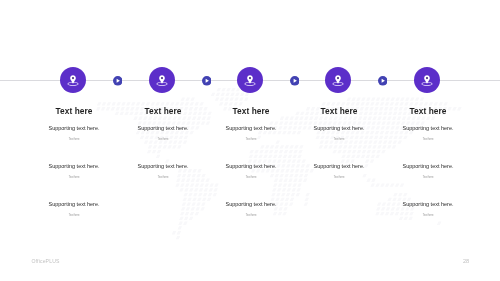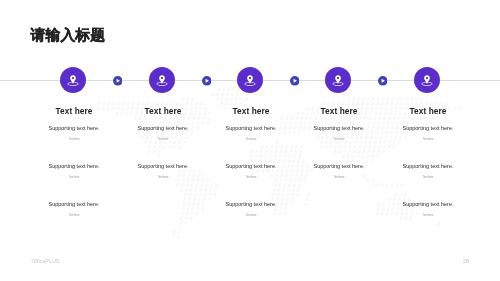--- a/index.html
+++ b/index.html
@@ -36,21 +36,20 @@
 </style>
 </head>
 <body>
 
 <div class="slide">
 
   <div class="bg-pattern"><svg class="wm" width="500" height="281" viewBox="0 0 500 281">
         <path fill="#f8f8fa" transform="translate(96,88) skewX(-10)" d="M122.0 0.0h3.0l-1.0 3.3h-3.0zM126.9 0.0h3.0l-1.0 3.3h-3.0zM131.8 0.0h3.0l-1.0 3.3h-3.0zM136.6 0.0h3.0l-1.0 3.3h-3.0zM141.5 0.0h3.0l-1.0 3.3h-3.0zM146.4 0.0h3.0l-1.0 3.3h-3.0zM117.1 4.8h3.0l-1.0 3.3h-3.0zM122.0 4.8h3.0l-1.0 3.3h-3.0zM126.9 4.8h3.0l-1.0 3.3h-3.0zM131.8 4.8h3.0l-1.0 3.3h-3.0zM136.6 4.8h3.0l-1.0 3.3h-3.0zM141.5 4.8h3.0l-1.0 3.3h-3.0zM146.4 4.8h3.0l-1.0 3.3h-3.0zM151.3 4.8h3.0l-1.0 3.3h-3.0zM87.8 9.5h3.0l-1.0 3.3h-3.0zM92.7 9.5h3.0l-1.0 3.3h-3.0zM97.6 9.5h3.0l-1.0 3.3h-3.0zM122.0 9.5h3.0l-1.0 3.3h-3.0zM126.9 9.5h3.0l-1.0 3.3h-3.0zM131.8 9.5h3.0l-1.0 3.3h-3.0zM136.6 9.5h3.0l-1.0 3.3h-3.0zM141.5 9.5h3.0l-1.0 3.3h-3.0zM146.4 9.5h3.0l-1.0 3.3h-3.0zM151.3 9.5h3.0l-1.0 3.3h-3.0zM253.8 9.5h3.0l-1.0 3.3h-3.0zM258.6 9.5h3.0l-1.0 3.3h-3.0zM263.5 9.5h3.0l-1.0 3.3h-3.0zM268.4 9.5h3.0l-1.0 3.3h-3.0zM273.3 9.5h3.0l-1.0 3.3h-3.0zM278.2 9.5h3.0l-1.0 3.3h-3.0zM283.0 9.5h3.0l-1.0 3.3h-3.0zM287.9 9.5h3.0l-1.0 3.3h-3.0zM292.8 9.5h3.0l-1.0 3.3h-3.0zM297.7 9.5h3.0l-1.0 3.3h-3.0zM302.6 9.5h3.0l-1.0 3.3h-3.0zM307.4 9.5h3.0l-1.0 3.3h-3.0zM312.3 9.5h3.0l-1.0 3.3h-3.0zM317.2 9.5h3.0l-1.0 3.3h-3.0zM322.1 9.5h3.0l-1.0 3.3h-3.0zM327.0 9.5h3.0l-1.0 3.3h-3.0zM4.9 14.3h3.0l-1.0 3.3h-3.0zM9.8 14.3h3.0l-1.0 3.3h-3.0zM14.6 14.3h3.0l-1.0 3.3h-3.0zM19.5 14.3h3.0l-1.0 3.3h-3.0zM24.4 14.3h3.0l-1.0 3.3h-3.0zM29.3 14.3h3.0l-1.0 3.3h-3.0zM34.2 14.3h3.0l-1.0 3.3h-3.0zM39.0 14.3h3.0l-1.0 3.3h-3.0zM43.9 14.3h3.0l-1.0 3.3h-3.0zM48.8 14.3h3.0l-1.0 3.3h-3.0zM53.7 14.3h3.0l-1.0 3.3h-3.0zM58.6 14.3h3.0l-1.0 3.3h-3.0zM63.4 14.3h3.0l-1.0 3.3h-3.0zM68.3 14.3h3.0l-1.0 3.3h-3.0zM73.2 14.3h3.0l-1.0 3.3h-3.0zM78.1 14.3h3.0l-1.0 3.3h-3.0zM83.0 14.3h3.0l-1.0 3.3h-3.0zM87.8 14.3h3.0l-1.0 3.3h-3.0zM92.7 14.3h3.0l-1.0 3.3h-3.0zM97.6 14.3h3.0l-1.0 3.3h-3.0zM102.5 14.3h3.0l-1.0 3.3h-3.0zM107.4 14.3h3.0l-1.0 3.3h-3.0zM126.9 14.3h3.0l-1.0 3.3h-3.0zM131.8 14.3h3.0l-1.0 3.3h-3.0zM136.6 14.3h3.0l-1.0 3.3h-3.0zM141.5 14.3h3.0l-1.0 3.3h-3.0zM146.4 14.3h3.0l-1.0 3.3h-3.0zM229.4 14.3h3.0l-1.0 3.3h-3.0zM234.2 14.3h3.0l-1.0 3.3h-3.0zM239.1 14.3h3.0l-1.0 3.3h-3.0zM244.0 14.3h3.0l-1.0 3.3h-3.0zM248.9 14.3h3.0l-1.0 3.3h-3.0zM253.8 14.3h3.0l-1.0 3.3h-3.0zM258.6 14.3h3.0l-1.0 3.3h-3.0zM263.5 14.3h3.0l-1.0 3.3h-3.0zM268.4 14.3h3.0l-1.0 3.3h-3.0zM273.3 14.3h3.0l-1.0 3.3h-3.0zM278.2 14.3h3.0l-1.0 3.3h-3.0zM283.0 14.3h3.0l-1.0 3.3h-3.0zM287.9 14.3h3.0l-1.0 3.3h-3.0zM292.8 14.3h3.0l-1.0 3.3h-3.0zM297.7 14.3h3.0l-1.0 3.3h-3.0zM302.6 14.3h3.0l-1.0 3.3h-3.0zM307.4 14.3h3.0l-1.0 3.3h-3.0zM312.3 14.3h3.0l-1.0 3.3h-3.0zM317.2 14.3h3.0l-1.0 3.3h-3.0zM322.1 14.3h3.0l-1.0 3.3h-3.0zM327.0 14.3h3.0l-1.0 3.3h-3.0zM331.8 14.3h3.0l-1.0 3.3h-3.0zM336.7 14.3h3.0l-1.0 3.3h-3.0zM341.6 14.3h3.0l-1.0 3.3h-3.0zM346.5 14.3h3.0l-1.0 3.3h-3.0zM351.4 14.3h3.0l-1.0 3.3h-3.0zM4.9 19.1h3.0l-1.0 3.3h-3.0zM9.8 19.1h3.0l-1.0 3.3h-3.0zM14.6 19.1h3.0l-1.0 3.3h-3.0zM19.5 19.1h3.0l-1.0 3.3h-3.0zM24.4 19.1h3.0l-1.0 3.3h-3.0zM29.3 19.1h3.0l-1.0 3.3h-3.0zM34.2 19.1h3.0l-1.0 3.3h-3.0zM39.0 19.1h3.0l-1.0 3.3h-3.0zM43.9 19.1h3.0l-1.0 3.3h-3.0zM48.8 19.1h3.0l-1.0 3.3h-3.0zM53.7 19.1h3.0l-1.0 3.3h-3.0zM58.6 19.1h3.0l-1.0 3.3h-3.0zM63.4 19.1h3.0l-1.0 3.3h-3.0zM68.3 19.1h3.0l-1.0 3.3h-3.0zM73.2 19.1h3.0l-1.0 3.3h-3.0zM78.1 19.1h3.0l-1.0 3.3h-3.0zM83.0 19.1h3.0l-1.0 3.3h-3.0zM87.8 19.1h3.0l-1.0 3.3h-3.0zM92.7 19.1h3.0l-1.0 3.3h-3.0zM97.6 19.1h3.0l-1.0 3.3h-3.0zM102.5 19.1h3.0l-1.0 3.3h-3.0zM107.4 19.1h3.0l-1.0 3.3h-3.0zM112.2 19.1h3.0l-1.0 3.3h-3.0zM131.8 19.1h3.0l-1.0 3.3h-3.0zM136.6 19.1h3.0l-1.0 3.3h-3.0zM141.5 19.1h3.0l-1.0 3.3h-3.0zM214.7 19.1h3.0l-1.0 3.3h-3.0zM219.6 19.1h3.0l-1.0 3.3h-3.0zM224.5 19.1h3.0l-1.0 3.3h-3.0zM229.4 19.1h3.0l-1.0 3.3h-3.0zM234.2 19.1h3.0l-1.0 3.3h-3.0zM239.1 19.1h3.0l-1.0 3.3h-3.0zM244.0 19.1h3.0l-1.0 3.3h-3.0zM248.9 19.1h3.0l-1.0 3.3h-3.0zM253.8 19.1h3.0l-1.0 3.3h-3.0zM258.6 19.1h3.0l-1.0 3.3h-3.0zM263.5 19.1h3.0l-1.0 3.3h-3.0zM268.4 19.1h3.0l-1.0 3.3h-3.0zM273.3 19.1h3.0l-1.0 3.3h-3.0zM278.2 19.1h3.0l-1.0 3.3h-3.0zM283.0 19.1h3.0l-1.0 3.3h-3.0zM287.9 19.1h3.0l-1.0 3.3h-3.0zM292.8 19.1h3.0l-1.0 3.3h-3.0zM297.7 19.1h3.0l-1.0 3.3h-3.0zM302.6 19.1h3.0l-1.0 3.3h-3.0zM307.4 19.1h3.0l-1.0 3.3h-3.0zM312.3 19.1h3.0l-1.0 3.3h-3.0zM317.2 19.1h3.0l-1.0 3.3h-3.0zM322.1 19.1h3.0l-1.0 3.3h-3.0zM327.0 19.1h3.0l-1.0 3.3h-3.0zM331.8 19.1h3.0l-1.0 3.3h-3.0zM336.7 19.1h3.0l-1.0 3.3h-3.0zM341.6 19.1h3.0l-1.0 3.3h-3.0zM346.5 19.1h3.0l-1.0 3.3h-3.0zM351.4 19.1h3.0l-1.0 3.3h-3.0zM356.2 19.1h3.0l-1.0 3.3h-3.0zM361.1 19.1h3.0l-1.0 3.3h-3.0zM366.0 19.1h3.0l-1.0 3.3h-3.0zM24.4 23.8h3.0l-1.0 3.3h-3.0zM29.3 23.8h3.0l-1.0 3.3h-3.0zM34.2 23.8h3.0l-1.0 3.3h-3.0zM39.0 23.8h3.0l-1.0 3.3h-3.0zM43.9 23.8h3.0l-1.0 3.3h-3.0zM48.8 23.8h3.0l-1.0 3.3h-3.0zM53.7 23.8h3.0l-1.0 3.3h-3.0zM58.6 23.8h3.0l-1.0 3.3h-3.0zM63.4 23.8h3.0l-1.0 3.3h-3.0zM68.3 23.8h3.0l-1.0 3.3h-3.0zM73.2 23.8h3.0l-1.0 3.3h-3.0zM78.1 23.8h3.0l-1.0 3.3h-3.0zM83.0 23.8h3.0l-1.0 3.3h-3.0zM87.8 23.8h3.0l-1.0 3.3h-3.0zM92.7 23.8h3.0l-1.0 3.3h-3.0zM97.6 23.8h3.0l-1.0 3.3h-3.0zM102.5 23.8h3.0l-1.0 3.3h-3.0zM107.4 23.8h3.0l-1.0 3.3h-3.0zM112.2 23.8h3.0l-1.0 3.3h-3.0zM117.1 23.8h3.0l-1.0 3.3h-3.0zM205.0 23.8h3.0l-1.0 3.3h-3.0zM209.8 23.8h3.0l-1.0 3.3h-3.0zM214.7 23.8h3.0l-1.0 3.3h-3.0zM219.6 23.8h3.0l-1.0 3.3h-3.0zM224.5 23.8h3.0l-1.0 3.3h-3.0zM229.4 23.8h3.0l-1.0 3.3h-3.0zM234.2 23.8h3.0l-1.0 3.3h-3.0zM239.1 23.8h3.0l-1.0 3.3h-3.0zM244.0 23.8h3.0l-1.0 3.3h-3.0zM248.9 23.8h3.0l-1.0 3.3h-3.0zM253.8 23.8h3.0l-1.0 3.3h-3.0zM258.6 23.8h3.0l-1.0 3.3h-3.0zM263.5 23.8h3.0l-1.0 3.3h-3.0zM268.4 23.8h3.0l-1.0 3.3h-3.0zM273.3 23.8h3.0l-1.0 3.3h-3.0zM278.2 23.8h3.0l-1.0 3.3h-3.0zM283.0 23.8h3.0l-1.0 3.3h-3.0zM287.9 23.8h3.0l-1.0 3.3h-3.0zM292.8 23.8h3.0l-1.0 3.3h-3.0zM297.7 23.8h3.0l-1.0 3.3h-3.0zM302.6 23.8h3.0l-1.0 3.3h-3.0zM307.4 23.8h3.0l-1.0 3.3h-3.0zM312.3 23.8h3.0l-1.0 3.3h-3.0zM317.2 23.8h3.0l-1.0 3.3h-3.0zM322.1 23.8h3.0l-1.0 3.3h-3.0zM327.0 23.8h3.0l-1.0 3.3h-3.0zM331.8 23.8h3.0l-1.0 3.3h-3.0zM336.7 23.8h3.0l-1.0 3.3h-3.0zM341.6 23.8h3.0l-1.0 3.3h-3.0zM346.5 23.8h3.0l-1.0 3.3h-3.0zM351.4 23.8h3.0l-1.0 3.3h-3.0zM43.9 28.6h3.0l-1.0 3.3h-3.0zM48.8 28.6h3.0l-1.0 3.3h-3.0zM53.7 28.6h3.0l-1.0 3.3h-3.0zM58.6 28.6h3.0l-1.0 3.3h-3.0zM63.4 28.6h3.0l-1.0 3.3h-3.0zM68.3 28.6h3.0l-1.0 3.3h-3.0zM73.2 28.6h3.0l-1.0 3.3h-3.0zM78.1 28.6h3.0l-1.0 3.3h-3.0zM83.0 28.6h3.0l-1.0 3.3h-3.0zM87.8 28.6h3.0l-1.0 3.3h-3.0zM92.7 28.6h3.0l-1.0 3.3h-3.0zM97.6 28.6h3.0l-1.0 3.3h-3.0zM102.5 28.6h3.0l-1.0 3.3h-3.0zM107.4 28.6h3.0l-1.0 3.3h-3.0zM112.2 28.6h3.0l-1.0 3.3h-3.0zM117.1 28.6h3.0l-1.0 3.3h-3.0zM190.3 28.6h3.0l-1.0 3.3h-3.0zM195.2 28.6h3.0l-1.0 3.3h-3.0zM200.1 28.6h3.0l-1.0 3.3h-3.0zM205.0 28.6h3.0l-1.0 3.3h-3.0zM209.8 28.6h3.0l-1.0 3.3h-3.0zM214.7 28.6h3.0l-1.0 3.3h-3.0zM219.6 28.6h3.0l-1.0 3.3h-3.0zM224.5 28.6h3.0l-1.0 3.3h-3.0zM229.4 28.6h3.0l-1.0 3.3h-3.0zM234.2 28.6h3.0l-1.0 3.3h-3.0zM239.1 28.6h3.0l-1.0 3.3h-3.0zM244.0 28.6h3.0l-1.0 3.3h-3.0zM248.9 28.6h3.0l-1.0 3.3h-3.0zM253.8 28.6h3.0l-1.0 3.3h-3.0zM258.6 28.6h3.0l-1.0 3.3h-3.0zM263.5 28.6h3.0l-1.0 3.3h-3.0zM268.4 28.6h3.0l-1.0 3.3h-3.0zM273.3 28.6h3.0l-1.0 3.3h-3.0zM278.2 28.6h3.0l-1.0 3.3h-3.0zM283.0 28.6h3.0l-1.0 3.3h-3.0zM287.9 28.6h3.0l-1.0 3.3h-3.0zM292.8 28.6h3.0l-1.0 3.3h-3.0zM297.7 28.6h3.0l-1.0 3.3h-3.0zM302.6 28.6h3.0l-1.0 3.3h-3.0zM307.4 28.6h3.0l-1.0 3.3h-3.0zM312.3 28.6h3.0l-1.0 3.3h-3.0zM317.2 28.6h3.0l-1.0 3.3h-3.0zM322.1 28.6h3.0l-1.0 3.3h-3.0zM327.0 28.6h3.0l-1.0 3.3h-3.0zM331.8 28.6h3.0l-1.0 3.3h-3.0zM336.7 28.6h3.0l-1.0 3.3h-3.0zM341.6 28.6h3.0l-1.0 3.3h-3.0zM48.8 33.4h3.0l-1.0 3.3h-3.0zM53.7 33.4h3.0l-1.0 3.3h-3.0zM58.6 33.4h3.0l-1.0 3.3h-3.0zM63.4 33.4h3.0l-1.0 3.3h-3.0zM68.3 33.4h3.0l-1.0 3.3h-3.0zM73.2 33.4h3.0l-1.0 3.3h-3.0zM78.1 33.4h3.0l-1.0 3.3h-3.0zM83.0 33.4h3.0l-1.0 3.3h-3.0zM87.8 33.4h3.0l-1.0 3.3h-3.0zM92.7 33.4h3.0l-1.0 3.3h-3.0zM97.6 33.4h3.0l-1.0 3.3h-3.0zM102.5 33.4h3.0l-1.0 3.3h-3.0zM107.4 33.4h3.0l-1.0 3.3h-3.0zM112.2 33.4h3.0l-1.0 3.3h-3.0zM117.1 33.4h3.0l-1.0 3.3h-3.0zM180.6 33.4h3.0l-1.0 3.3h-3.0zM185.4 33.4h3.0l-1.0 3.3h-3.0zM190.3 33.4h3.0l-1.0 3.3h-3.0zM195.2 33.4h3.0l-1.0 3.3h-3.0zM200.1 33.4h3.0l-1.0 3.3h-3.0zM205.0 33.4h3.0l-1.0 3.3h-3.0zM209.8 33.4h3.0l-1.0 3.3h-3.0zM214.7 33.4h3.0l-1.0 3.3h-3.0zM219.6 33.4h3.0l-1.0 3.3h-3.0zM224.5 33.4h3.0l-1.0 3.3h-3.0zM229.4 33.4h3.0l-1.0 3.3h-3.0zM234.2 33.4h3.0l-1.0 3.3h-3.0zM239.1 33.4h3.0l-1.0 3.3h-3.0zM244.0 33.4h3.0l-1.0 3.3h-3.0zM248.9 33.4h3.0l-1.0 3.3h-3.0zM253.8 33.4h3.0l-1.0 3.3h-3.0zM258.6 33.4h3.0l-1.0 3.3h-3.0zM263.5 33.4h3.0l-1.0 3.3h-3.0zM268.4 33.4h3.0l-1.0 3.3h-3.0zM273.3 33.4h3.0l-1.0 3.3h-3.0zM278.2 33.4h3.0l-1.0 3.3h-3.0zM283.0 33.4h3.0l-1.0 3.3h-3.0zM287.9 33.4h3.0l-1.0 3.3h-3.0zM292.8 33.4h3.0l-1.0 3.3h-3.0zM297.7 33.4h3.0l-1.0 3.3h-3.0zM302.6 33.4h3.0l-1.0 3.3h-3.0zM307.4 33.4h3.0l-1.0 3.3h-3.0zM312.3 33.4h3.0l-1.0 3.3h-3.0zM317.2 33.4h3.0l-1.0 3.3h-3.0zM322.1 33.4h3.0l-1.0 3.3h-3.0zM327.0 33.4h3.0l-1.0 3.3h-3.0zM331.8 33.4h3.0l-1.0 3.3h-3.0zM48.8 38.2h3.0l-1.0 3.3h-3.0zM53.7 38.2h3.0l-1.0 3.3h-3.0zM58.6 38.2h3.0l-1.0 3.3h-3.0zM63.4 38.2h3.0l-1.0 3.3h-3.0zM68.3 38.2h3.0l-1.0 3.3h-3.0zM73.2 38.2h3.0l-1.0 3.3h-3.0zM78.1 38.2h3.0l-1.0 3.3h-3.0zM83.0 38.2h3.0l-1.0 3.3h-3.0zM87.8 38.2h3.0l-1.0 3.3h-3.0zM92.7 38.2h3.0l-1.0 3.3h-3.0zM97.6 38.2h3.0l-1.0 3.3h-3.0zM102.5 38.2h3.0l-1.0 3.3h-3.0zM107.4 38.2h3.0l-1.0 3.3h-3.0zM180.6 38.2h3.0l-1.0 3.3h-3.0zM185.4 38.2h3.0l-1.0 3.3h-3.0zM190.3 38.2h3.0l-1.0 3.3h-3.0zM195.2 38.2h3.0l-1.0 3.3h-3.0zM200.1 38.2h3.0l-1.0 3.3h-3.0zM205.0 38.2h3.0l-1.0 3.3h-3.0zM209.8 38.2h3.0l-1.0 3.3h-3.0zM214.7 38.2h3.0l-1.0 3.3h-3.0zM219.6 38.2h3.0l-1.0 3.3h-3.0zM224.5 38.2h3.0l-1.0 3.3h-3.0zM229.4 38.2h3.0l-1.0 3.3h-3.0zM234.2 38.2h3.0l-1.0 3.3h-3.0zM239.1 38.2h3.0l-1.0 3.3h-3.0zM244.0 38.2h3.0l-1.0 3.3h-3.0zM248.9 38.2h3.0l-1.0 3.3h-3.0zM253.8 38.2h3.0l-1.0 3.3h-3.0zM258.6 38.2h3.0l-1.0 3.3h-3.0zM263.5 38.2h3.0l-1.0 3.3h-3.0zM268.4 38.2h3.0l-1.0 3.3h-3.0zM273.3 38.2h3.0l-1.0 3.3h-3.0zM278.2 38.2h3.0l-1.0 3.3h-3.0zM283.0 38.2h3.0l-1.0 3.3h-3.0zM287.9 38.2h3.0l-1.0 3.3h-3.0zM292.8 38.2h3.0l-1.0 3.3h-3.0zM297.7 38.2h3.0l-1.0 3.3h-3.0zM302.6 38.2h3.0l-1.0 3.3h-3.0zM307.4 38.2h3.0l-1.0 3.3h-3.0zM312.3 38.2h3.0l-1.0 3.3h-3.0zM317.2 38.2h3.0l-1.0 3.3h-3.0zM322.1 38.2h3.0l-1.0 3.3h-3.0zM327.0 38.2h3.0l-1.0 3.3h-3.0zM48.8 42.9h3.0l-1.0 3.3h-3.0zM53.7 42.9h3.0l-1.0 3.3h-3.0zM58.6 42.9h3.0l-1.0 3.3h-3.0zM63.4 42.9h3.0l-1.0 3.3h-3.0zM68.3 42.9h3.0l-1.0 3.3h-3.0zM73.2 42.9h3.0l-1.0 3.3h-3.0zM78.1 42.9h3.0l-1.0 3.3h-3.0zM83.0 42.9h3.0l-1.0 3.3h-3.0zM87.8 42.9h3.0l-1.0 3.3h-3.0zM92.7 42.9h3.0l-1.0 3.3h-3.0zM97.6 42.9h3.0l-1.0 3.3h-3.0zM102.5 42.9h3.0l-1.0 3.3h-3.0zM170.8 42.9h3.0l-1.0 3.3h-3.0zM175.7 42.9h3.0l-1.0 3.3h-3.0zM180.6 42.9h3.0l-1.0 3.3h-3.0zM185.4 42.9h3.0l-1.0 3.3h-3.0zM190.3 42.9h3.0l-1.0 3.3h-3.0zM195.2 42.9h3.0l-1.0 3.3h-3.0zM200.1 42.9h3.0l-1.0 3.3h-3.0zM205.0 42.9h3.0l-1.0 3.3h-3.0zM209.8 42.9h3.0l-1.0 3.3h-3.0zM229.4 42.9h3.0l-1.0 3.3h-3.0zM234.2 42.9h3.0l-1.0 3.3h-3.0zM239.1 42.9h3.0l-1.0 3.3h-3.0zM244.0 42.9h3.0l-1.0 3.3h-3.0zM248.9 42.9h3.0l-1.0 3.3h-3.0zM253.8 42.9h3.0l-1.0 3.3h-3.0zM258.6 42.9h3.0l-1.0 3.3h-3.0zM263.5 42.9h3.0l-1.0 3.3h-3.0zM268.4 42.9h3.0l-1.0 3.3h-3.0zM273.3 42.9h3.0l-1.0 3.3h-3.0zM278.2 42.9h3.0l-1.0 3.3h-3.0zM283.0 42.9h3.0l-1.0 3.3h-3.0zM287.9 42.9h3.0l-1.0 3.3h-3.0zM292.8 42.9h3.0l-1.0 3.3h-3.0zM297.7 42.9h3.0l-1.0 3.3h-3.0zM302.6 42.9h3.0l-1.0 3.3h-3.0zM307.4 42.9h3.0l-1.0 3.3h-3.0zM312.3 42.9h3.0l-1.0 3.3h-3.0zM317.2 42.9h3.0l-1.0 3.3h-3.0zM322.1 42.9h3.0l-1.0 3.3h-3.0zM53.7 47.7h3.0l-1.0 3.3h-3.0zM58.6 47.7h3.0l-1.0 3.3h-3.0zM63.4 47.7h3.0l-1.0 3.3h-3.0zM68.3 47.7h3.0l-1.0 3.3h-3.0zM73.2 47.7h3.0l-1.0 3.3h-3.0zM78.1 47.7h3.0l-1.0 3.3h-3.0zM83.0 47.7h3.0l-1.0 3.3h-3.0zM87.8 47.7h3.0l-1.0 3.3h-3.0zM92.7 47.7h3.0l-1.0 3.3h-3.0zM97.6 47.7h3.0l-1.0 3.3h-3.0zM170.8 47.7h3.0l-1.0 3.3h-3.0zM229.4 47.7h3.0l-1.0 3.3h-3.0zM234.2 47.7h3.0l-1.0 3.3h-3.0zM239.1 47.7h3.0l-1.0 3.3h-3.0zM244.0 47.7h3.0l-1.0 3.3h-3.0zM248.9 47.7h3.0l-1.0 3.3h-3.0zM253.8 47.7h3.0l-1.0 3.3h-3.0zM258.6 47.7h3.0l-1.0 3.3h-3.0zM263.5 47.7h3.0l-1.0 3.3h-3.0zM268.4 47.7h3.0l-1.0 3.3h-3.0zM273.3 47.7h3.0l-1.0 3.3h-3.0zM278.2 47.7h3.0l-1.0 3.3h-3.0zM283.0 47.7h3.0l-1.0 3.3h-3.0zM287.9 47.7h3.0l-1.0 3.3h-3.0zM292.8 47.7h3.0l-1.0 3.3h-3.0zM297.7 47.7h3.0l-1.0 3.3h-3.0zM302.6 47.7h3.0l-1.0 3.3h-3.0zM307.4 47.7h3.0l-1.0 3.3h-3.0zM312.3 47.7h3.0l-1.0 3.3h-3.0zM317.2 47.7h3.0l-1.0 3.3h-3.0zM58.6 52.5h3.0l-1.0 3.3h-3.0zM63.4 52.5h3.0l-1.0 3.3h-3.0zM68.3 52.5h3.0l-1.0 3.3h-3.0zM73.2 52.5h3.0l-1.0 3.3h-3.0zM78.1 52.5h3.0l-1.0 3.3h-3.0zM83.0 52.5h3.0l-1.0 3.3h-3.0zM87.8 52.5h3.0l-1.0 3.3h-3.0zM92.7 52.5h3.0l-1.0 3.3h-3.0zM97.6 52.5h3.0l-1.0 3.3h-3.0zM190.3 52.5h3.0l-1.0 3.3h-3.0zM234.2 52.5h3.0l-1.0 3.3h-3.0zM239.1 52.5h3.0l-1.0 3.3h-3.0zM244.0 52.5h3.0l-1.0 3.3h-3.0zM248.9 52.5h3.0l-1.0 3.3h-3.0zM253.8 52.5h3.0l-1.0 3.3h-3.0zM258.6 52.5h3.0l-1.0 3.3h-3.0zM263.5 52.5h3.0l-1.0 3.3h-3.0zM268.4 52.5h3.0l-1.0 3.3h-3.0zM273.3 52.5h3.0l-1.0 3.3h-3.0zM278.2 52.5h3.0l-1.0 3.3h-3.0zM283.0 52.5h3.0l-1.0 3.3h-3.0zM287.9 52.5h3.0l-1.0 3.3h-3.0zM292.8 52.5h3.0l-1.0 3.3h-3.0zM297.7 52.5h3.0l-1.0 3.3h-3.0zM302.6 52.5h3.0l-1.0 3.3h-3.0zM307.4 52.5h3.0l-1.0 3.3h-3.0zM312.3 52.5h3.0l-1.0 3.3h-3.0zM63.4 57.2h3.0l-1.0 3.3h-3.0zM68.3 57.2h3.0l-1.0 3.3h-3.0zM73.2 57.2h3.0l-1.0 3.3h-3.0zM78.1 57.2h3.0l-1.0 3.3h-3.0zM83.0 57.2h3.0l-1.0 3.3h-3.0zM87.8 57.2h3.0l-1.0 3.3h-3.0zM92.7 57.2h3.0l-1.0 3.3h-3.0zM175.7 57.2h3.0l-1.0 3.3h-3.0zM180.6 57.2h3.0l-1.0 3.3h-3.0zM185.4 57.2h3.0l-1.0 3.3h-3.0zM190.3 57.2h3.0l-1.0 3.3h-3.0zM195.2 57.2h3.0l-1.0 3.3h-3.0zM200.1 57.2h3.0l-1.0 3.3h-3.0zM205.0 57.2h3.0l-1.0 3.3h-3.0zM209.8 57.2h3.0l-1.0 3.3h-3.0zM214.7 57.2h3.0l-1.0 3.3h-3.0zM234.2 57.2h3.0l-1.0 3.3h-3.0zM239.1 57.2h3.0l-1.0 3.3h-3.0zM244.0 57.2h3.0l-1.0 3.3h-3.0zM248.9 57.2h3.0l-1.0 3.3h-3.0zM253.8 57.2h3.0l-1.0 3.3h-3.0zM258.6 57.2h3.0l-1.0 3.3h-3.0zM263.5 57.2h3.0l-1.0 3.3h-3.0zM268.4 57.2h3.0l-1.0 3.3h-3.0zM273.3 57.2h3.0l-1.0 3.3h-3.0zM278.2 57.2h3.0l-1.0 3.3h-3.0zM283.0 57.2h3.0l-1.0 3.3h-3.0zM287.9 57.2h3.0l-1.0 3.3h-3.0zM292.8 57.2h3.0l-1.0 3.3h-3.0zM297.7 57.2h3.0l-1.0 3.3h-3.0zM302.6 57.2h3.0l-1.0 3.3h-3.0zM307.4 57.2h3.0l-1.0 3.3h-3.0zM63.4 62.0h3.0l-1.0 3.3h-3.0zM68.3 62.0h3.0l-1.0 3.3h-3.0zM73.2 62.0h3.0l-1.0 3.3h-3.0zM165.9 62.0h3.0l-1.0 3.3h-3.0zM170.8 62.0h3.0l-1.0 3.3h-3.0zM175.7 62.0h3.0l-1.0 3.3h-3.0zM180.6 62.0h3.0l-1.0 3.3h-3.0zM185.4 62.0h3.0l-1.0 3.3h-3.0zM190.3 62.0h3.0l-1.0 3.3h-3.0zM195.2 62.0h3.0l-1.0 3.3h-3.0zM200.1 62.0h3.0l-1.0 3.3h-3.0zM205.0 62.0h3.0l-1.0 3.3h-3.0zM209.8 62.0h3.0l-1.0 3.3h-3.0zM214.7 62.0h3.0l-1.0 3.3h-3.0zM248.9 62.0h3.0l-1.0 3.3h-3.0zM253.8 62.0h3.0l-1.0 3.3h-3.0zM258.6 62.0h3.0l-1.0 3.3h-3.0zM263.5 62.0h3.0l-1.0 3.3h-3.0zM268.4 62.0h3.0l-1.0 3.3h-3.0zM273.3 62.0h3.0l-1.0 3.3h-3.0zM278.2 62.0h3.0l-1.0 3.3h-3.0zM283.0 62.0h3.0l-1.0 3.3h-3.0zM287.9 62.0h3.0l-1.0 3.3h-3.0zM292.8 62.0h3.0l-1.0 3.3h-3.0zM297.7 62.0h3.0l-1.0 3.3h-3.0zM73.2 66.8h3.0l-1.0 3.3h-3.0zM165.9 66.8h3.0l-1.0 3.3h-3.0zM170.8 66.8h3.0l-1.0 3.3h-3.0zM175.7 66.8h3.0l-1.0 3.3h-3.0zM180.6 66.8h3.0l-1.0 3.3h-3.0zM185.4 66.8h3.0l-1.0 3.3h-3.0zM190.3 66.8h3.0l-1.0 3.3h-3.0zM195.2 66.8h3.0l-1.0 3.3h-3.0zM200.1 66.8h3.0l-1.0 3.3h-3.0zM205.0 66.8h3.0l-1.0 3.3h-3.0zM209.8 66.8h3.0l-1.0 3.3h-3.0zM214.7 66.8h3.0l-1.0 3.3h-3.0zM258.6 66.8h3.0l-1.0 3.3h-3.0zM263.5 66.8h3.0l-1.0 3.3h-3.0zM268.4 66.8h3.0l-1.0 3.3h-3.0zM273.3 66.8h3.0l-1.0 3.3h-3.0zM278.2 66.8h3.0l-1.0 3.3h-3.0zM283.0 66.8h3.0l-1.0 3.3h-3.0zM287.9 66.8h3.0l-1.0 3.3h-3.0zM292.8 66.8h3.0l-1.0 3.3h-3.0zM83.0 71.5h3.0l-1.0 3.3h-3.0zM165.9 71.5h3.0l-1.0 3.3h-3.0zM170.8 71.5h3.0l-1.0 3.3h-3.0zM175.7 71.5h3.0l-1.0 3.3h-3.0zM180.6 71.5h3.0l-1.0 3.3h-3.0zM185.4 71.5h3.0l-1.0 3.3h-3.0zM190.3 71.5h3.0l-1.0 3.3h-3.0zM195.2 71.5h3.0l-1.0 3.3h-3.0zM200.1 71.5h3.0l-1.0 3.3h-3.0zM205.0 71.5h3.0l-1.0 3.3h-3.0zM209.8 71.5h3.0l-1.0 3.3h-3.0zM214.7 71.5h3.0l-1.0 3.3h-3.0zM219.6 71.5h3.0l-1.0 3.3h-3.0zM258.6 71.5h3.0l-1.0 3.3h-3.0zM263.5 71.5h3.0l-1.0 3.3h-3.0zM268.4 71.5h3.0l-1.0 3.3h-3.0zM283.0 71.5h3.0l-1.0 3.3h-3.0zM287.9 71.5h3.0l-1.0 3.3h-3.0zM165.9 76.3h3.0l-1.0 3.3h-3.0zM170.8 76.3h3.0l-1.0 3.3h-3.0zM175.7 76.3h3.0l-1.0 3.3h-3.0zM180.6 76.3h3.0l-1.0 3.3h-3.0zM185.4 76.3h3.0l-1.0 3.3h-3.0zM190.3 76.3h3.0l-1.0 3.3h-3.0zM195.2 76.3h3.0l-1.0 3.3h-3.0zM200.1 76.3h3.0l-1.0 3.3h-3.0zM205.0 76.3h3.0l-1.0 3.3h-3.0zM209.8 76.3h3.0l-1.0 3.3h-3.0zM214.7 76.3h3.0l-1.0 3.3h-3.0zM219.6 76.3h3.0l-1.0 3.3h-3.0zM224.5 76.3h3.0l-1.0 3.3h-3.0zM263.5 76.3h3.0l-1.0 3.3h-3.0zM283.0 76.3h3.0l-1.0 3.3h-3.0zM97.6 81.1h3.0l-1.0 3.3h-3.0zM102.5 81.1h3.0l-1.0 3.3h-3.0zM107.4 81.1h3.0l-1.0 3.3h-3.0zM112.2 81.1h3.0l-1.0 3.3h-3.0zM117.1 81.1h3.0l-1.0 3.3h-3.0zM170.8 81.1h3.0l-1.0 3.3h-3.0zM175.7 81.1h3.0l-1.0 3.3h-3.0zM180.6 81.1h3.0l-1.0 3.3h-3.0zM185.4 81.1h3.0l-1.0 3.3h-3.0zM190.3 81.1h3.0l-1.0 3.3h-3.0zM195.2 81.1h3.0l-1.0 3.3h-3.0zM200.1 81.1h3.0l-1.0 3.3h-3.0zM205.0 81.1h3.0l-1.0 3.3h-3.0zM209.8 81.1h3.0l-1.0 3.3h-3.0zM214.7 81.1h3.0l-1.0 3.3h-3.0zM219.6 81.1h3.0l-1.0 3.3h-3.0zM224.5 81.1h3.0l-1.0 3.3h-3.0zM229.4 81.1h3.0l-1.0 3.3h-3.0zM97.6 85.9h3.0l-1.0 3.3h-3.0zM102.5 85.9h3.0l-1.0 3.3h-3.0zM107.4 85.9h3.0l-1.0 3.3h-3.0zM112.2 85.9h3.0l-1.0 3.3h-3.0zM117.1 85.9h3.0l-1.0 3.3h-3.0zM122.0 85.9h3.0l-1.0 3.3h-3.0zM190.3 85.9h3.0l-1.0 3.3h-3.0zM195.2 85.9h3.0l-1.0 3.3h-3.0zM200.1 85.9h3.0l-1.0 3.3h-3.0zM205.0 85.9h3.0l-1.0 3.3h-3.0zM209.8 85.9h3.0l-1.0 3.3h-3.0zM214.7 85.9h3.0l-1.0 3.3h-3.0zM219.6 85.9h3.0l-1.0 3.3h-3.0zM224.5 85.9h3.0l-1.0 3.3h-3.0zM283.0 85.9h3.0l-1.0 3.3h-3.0zM97.6 90.6h3.0l-1.0 3.3h-3.0zM102.5 90.6h3.0l-1.0 3.3h-3.0zM107.4 90.6h3.0l-1.0 3.3h-3.0zM112.2 90.6h3.0l-1.0 3.3h-3.0zM117.1 90.6h3.0l-1.0 3.3h-3.0zM122.0 90.6h3.0l-1.0 3.3h-3.0zM126.9 90.6h3.0l-1.0 3.3h-3.0zM195.2 90.6h3.0l-1.0 3.3h-3.0zM200.1 90.6h3.0l-1.0 3.3h-3.0zM205.0 90.6h3.0l-1.0 3.3h-3.0zM209.8 90.6h3.0l-1.0 3.3h-3.0zM214.7 90.6h3.0l-1.0 3.3h-3.0zM219.6 90.6h3.0l-1.0 3.3h-3.0zM224.5 90.6h3.0l-1.0 3.3h-3.0zM287.9 90.6h3.0l-1.0 3.3h-3.0zM292.8 90.6h3.0l-1.0 3.3h-3.0zM97.6 95.4h3.0l-1.0 3.3h-3.0zM102.5 95.4h3.0l-1.0 3.3h-3.0zM107.4 95.4h3.0l-1.0 3.3h-3.0zM112.2 95.4h3.0l-1.0 3.3h-3.0zM117.1 95.4h3.0l-1.0 3.3h-3.0zM122.0 95.4h3.0l-1.0 3.3h-3.0zM126.9 95.4h3.0l-1.0 3.3h-3.0zM131.8 95.4h3.0l-1.0 3.3h-3.0zM136.6 95.4h3.0l-1.0 3.3h-3.0zM195.2 95.4h3.0l-1.0 3.3h-3.0zM200.1 95.4h3.0l-1.0 3.3h-3.0zM205.0 95.4h3.0l-1.0 3.3h-3.0zM209.8 95.4h3.0l-1.0 3.3h-3.0zM214.7 95.4h3.0l-1.0 3.3h-3.0zM219.6 95.4h3.0l-1.0 3.3h-3.0zM292.8 95.4h3.0l-1.0 3.3h-3.0zM297.7 95.4h3.0l-1.0 3.3h-3.0zM302.6 95.4h3.0l-1.0 3.3h-3.0zM307.4 95.4h3.0l-1.0 3.3h-3.0zM312.3 95.4h3.0l-1.0 3.3h-3.0zM317.2 95.4h3.0l-1.0 3.3h-3.0zM322.1 95.4h3.0l-1.0 3.3h-3.0zM102.5 100.2h3.0l-1.0 3.3h-3.0zM107.4 100.2h3.0l-1.0 3.3h-3.0zM112.2 100.2h3.0l-1.0 3.3h-3.0zM117.1 100.2h3.0l-1.0 3.3h-3.0zM122.0 100.2h3.0l-1.0 3.3h-3.0zM126.9 100.2h3.0l-1.0 3.3h-3.0zM131.8 100.2h3.0l-1.0 3.3h-3.0zM136.6 100.2h3.0l-1.0 3.3h-3.0zM195.2 100.2h3.0l-1.0 3.3h-3.0zM200.1 100.2h3.0l-1.0 3.3h-3.0zM205.0 100.2h3.0l-1.0 3.3h-3.0zM209.8 100.2h3.0l-1.0 3.3h-3.0zM214.7 100.2h3.0l-1.0 3.3h-3.0zM219.6 100.2h3.0l-1.0 3.3h-3.0zM107.4 104.9h3.0l-1.0 3.3h-3.0zM112.2 104.9h3.0l-1.0 3.3h-3.0zM117.1 104.9h3.0l-1.0 3.3h-3.0zM122.0 104.9h3.0l-1.0 3.3h-3.0zM126.9 104.9h3.0l-1.0 3.3h-3.0zM131.8 104.9h3.0l-1.0 3.3h-3.0zM136.6 104.9h3.0l-1.0 3.3h-3.0zM195.2 104.9h3.0l-1.0 3.3h-3.0zM200.1 104.9h3.0l-1.0 3.3h-3.0zM205.0 104.9h3.0l-1.0 3.3h-3.0zM209.8 104.9h3.0l-1.0 3.3h-3.0zM214.7 104.9h3.0l-1.0 3.3h-3.0zM219.6 104.9h3.0l-1.0 3.3h-3.0zM229.4 104.9h3.0l-1.0 3.3h-3.0zM317.2 104.9h3.0l-1.0 3.3h-3.0zM322.1 104.9h3.0l-1.0 3.3h-3.0zM327.0 104.9h3.0l-1.0 3.3h-3.0zM107.4 109.7h3.0l-1.0 3.3h-3.0zM112.2 109.7h3.0l-1.0 3.3h-3.0zM117.1 109.7h3.0l-1.0 3.3h-3.0zM122.0 109.7h3.0l-1.0 3.3h-3.0zM126.9 109.7h3.0l-1.0 3.3h-3.0zM131.8 109.7h3.0l-1.0 3.3h-3.0zM195.2 109.7h3.0l-1.0 3.3h-3.0zM200.1 109.7h3.0l-1.0 3.3h-3.0zM205.0 109.7h3.0l-1.0 3.3h-3.0zM209.8 109.7h3.0l-1.0 3.3h-3.0zM214.7 109.7h3.0l-1.0 3.3h-3.0zM229.4 109.7h3.0l-1.0 3.3h-3.0zM312.3 109.7h3.0l-1.0 3.3h-3.0zM317.2 109.7h3.0l-1.0 3.3h-3.0zM322.1 109.7h3.0l-1.0 3.3h-3.0zM327.0 109.7h3.0l-1.0 3.3h-3.0zM331.8 109.7h3.0l-1.0 3.3h-3.0zM107.4 114.5h3.0l-1.0 3.3h-3.0zM112.2 114.5h3.0l-1.0 3.3h-3.0zM117.1 114.5h3.0l-1.0 3.3h-3.0zM122.0 114.5h3.0l-1.0 3.3h-3.0zM126.9 114.5h3.0l-1.0 3.3h-3.0zM195.2 114.5h3.0l-1.0 3.3h-3.0zM200.1 114.5h3.0l-1.0 3.3h-3.0zM205.0 114.5h3.0l-1.0 3.3h-3.0zM209.8 114.5h3.0l-1.0 3.3h-3.0zM214.7 114.5h3.0l-1.0 3.3h-3.0zM229.4 114.5h3.0l-1.0 3.3h-3.0zM302.6 114.5h3.0l-1.0 3.3h-3.0zM307.4 114.5h3.0l-1.0 3.3h-3.0zM312.3 114.5h3.0l-1.0 3.3h-3.0zM317.2 114.5h3.0l-1.0 3.3h-3.0zM322.1 114.5h3.0l-1.0 3.3h-3.0zM327.0 114.5h3.0l-1.0 3.3h-3.0zM331.8 114.5h3.0l-1.0 3.3h-3.0zM336.7 114.5h3.0l-1.0 3.3h-3.0zM107.4 119.2h3.0l-1.0 3.3h-3.0zM112.2 119.2h3.0l-1.0 3.3h-3.0zM117.1 119.2h3.0l-1.0 3.3h-3.0zM122.0 119.2h3.0l-1.0 3.3h-3.0zM126.9 119.2h3.0l-1.0 3.3h-3.0zM200.1 119.2h3.0l-1.0 3.3h-3.0zM205.0 119.2h3.0l-1.0 3.3h-3.0zM209.8 119.2h3.0l-1.0 3.3h-3.0zM302.6 119.2h3.0l-1.0 3.3h-3.0zM307.4 119.2h3.0l-1.0 3.3h-3.0zM312.3 119.2h3.0l-1.0 3.3h-3.0zM317.2 119.2h3.0l-1.0 3.3h-3.0zM322.1 119.2h3.0l-1.0 3.3h-3.0zM327.0 119.2h3.0l-1.0 3.3h-3.0zM331.8 119.2h3.0l-1.0 3.3h-3.0zM336.7 119.2h3.0l-1.0 3.3h-3.0zM107.4 124.0h3.0l-1.0 3.3h-3.0zM112.2 124.0h3.0l-1.0 3.3h-3.0zM117.1 124.0h3.0l-1.0 3.3h-3.0zM122.0 124.0h3.0l-1.0 3.3h-3.0zM200.1 124.0h3.0l-1.0 3.3h-3.0zM205.0 124.0h3.0l-1.0 3.3h-3.0zM209.8 124.0h3.0l-1.0 3.3h-3.0zM302.6 124.0h3.0l-1.0 3.3h-3.0zM307.4 124.0h3.0l-1.0 3.3h-3.0zM312.3 124.0h3.0l-1.0 3.3h-3.0zM317.2 124.0h3.0l-1.0 3.3h-3.0zM322.1 124.0h3.0l-1.0 3.3h-3.0zM327.0 124.0h3.0l-1.0 3.3h-3.0zM331.8 124.0h3.0l-1.0 3.3h-3.0zM336.7 124.0h3.0l-1.0 3.3h-3.0zM107.4 128.8h3.0l-1.0 3.3h-3.0zM112.2 128.8h3.0l-1.0 3.3h-3.0zM117.1 128.8h3.0l-1.0 3.3h-3.0zM327.0 128.8h3.0l-1.0 3.3h-3.0zM331.8 128.8h3.0l-1.0 3.3h-3.0zM336.7 128.8h3.0l-1.0 3.3h-3.0zM107.4 133.6h3.0l-1.0 3.3h-3.0zM112.2 133.6h3.0l-1.0 3.3h-3.0zM366.0 133.6h3.0l-1.0 3.3h-3.0zM107.4 138.3h3.0l-1.0 3.3h-3.0zM102.5 143.1h3.0l-1.0 3.3h-3.0zM107.4 143.1h3.0l-1.0 3.3h-3.0zM107.4 147.9h3.0l-1.0 3.3h-3.0z"></path>
       </svg></div>
 
-  <div class="title">请输入标题</div>
 
   <div class="timeline-line"></div>
 
   <div id="timeline">
       <div class="node" style="left: 73px;">
         <span>
           <svg class="pin-svg" width="12" height="12" viewBox="0 0 240 240">
             <path d="M120 214c-60.5 0-110-15.8-110-36s49.5-36 110-36 110 15.8 110 36-49.5 36-110 36zm0-13c53.5 0 97-10.3 97-23s-43.5-23-97-23-97 10.3-97 23 43.5 23 97 23z" fill="#f0e7ff"></path>
             <path d="M120 6c-31.5 0-57 25.5-57 57 0 14.9 7.3 29.8 16.8 44.4C88 120.5 99.4 137 113 166a7.7 7.7 0 0 0 14 0c13.6-29 25-45.5 33.2-58.6C169.7 92.8 177 77.9 177 63c0-31.5-25.5-57-57-57z" fill="#fff"></path>
             <circle cx="120" cy="62" r="20.5" fill="#3c2276"></circle>

